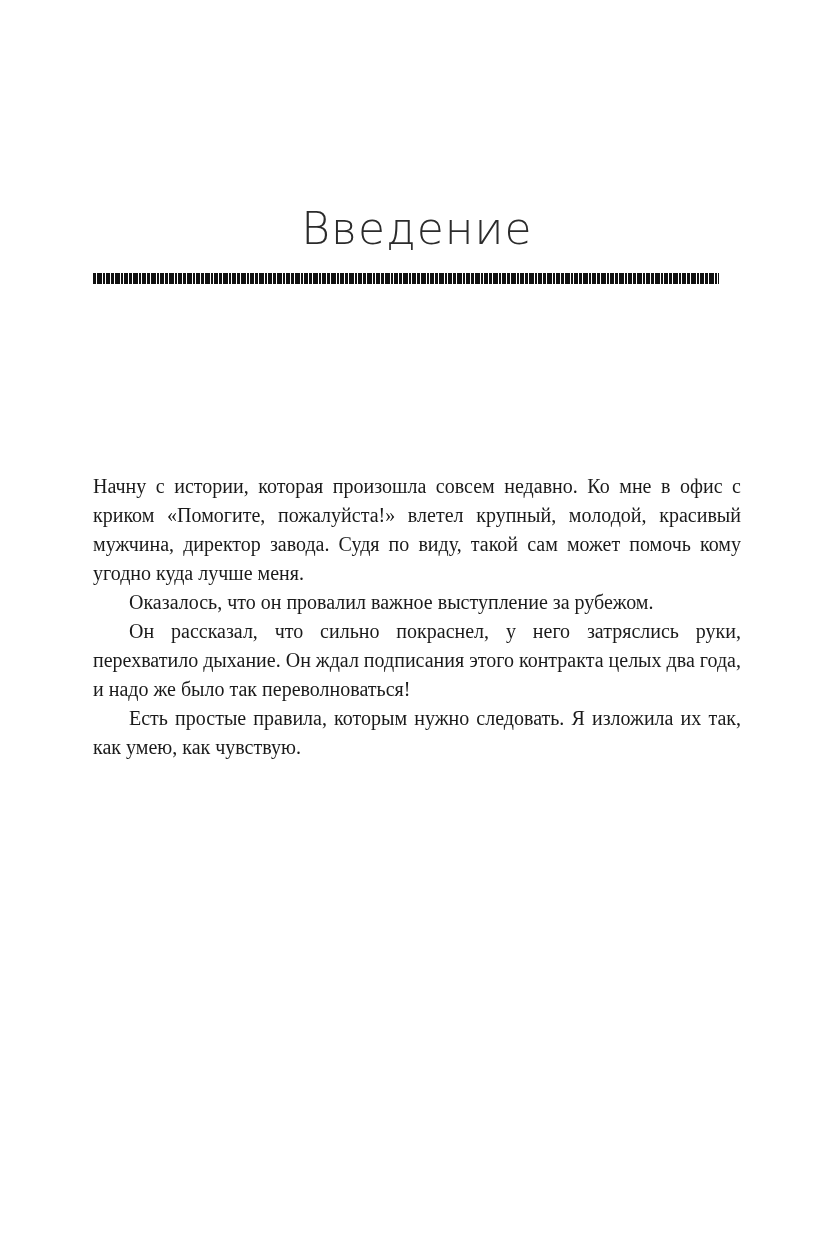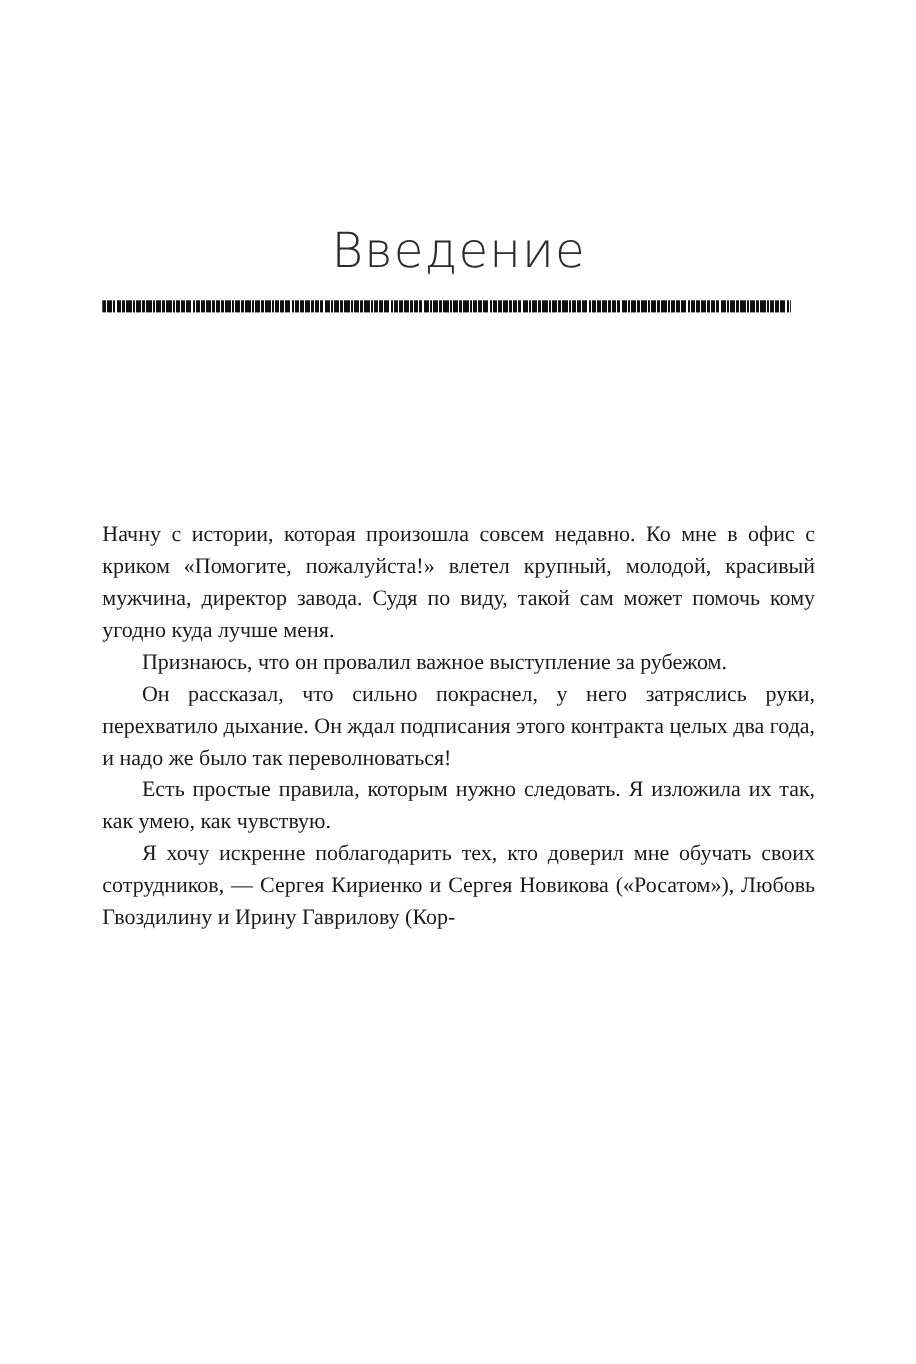--- a/index.html
+++ b/index.html
@@ -63,19 +63,18 @@
 <body>
 
 <div class="page">
 
   <h1 class="chapter-title">Введение</h1>
 
   <div class="divider-barcode"></div>
 
   <div class="body-text">
     <p class="no-indent">Начну с истории, которая произошла совсем недавно. Ко мне в офис с криком «Помогите, пожалуйста!» влетел крупный, молодой, красивый мужчина, директор завода. Судя по виду, такой сам может помочь кому угодно куда лучше меня.</p>
-    <p>Признаюсь, что он провалил важное выступление за рубежом.</p>
+    <p>Оказалось, что он провалил важное выступление за рубежом.</p>
     <p>Он рассказал, что сильно покраснел, у него затряслись руки, перехватило дыхание. Он ждал подписания этого контракта целых два года, и надо же было так переволноваться!</p>
     <p>Есть простые правила, которым нужно следовать. Я изложила их так, как умею, как чувствую.</p>
-    <p>Я хочу искренне поблагодарить тех, кто доверил мне обучать своих сотрудников, — Сергея Кириенко и Сергея Новикова («Росатом»), Любовь Гвоздилину и Ирину Гаврилову (Кор-</p>
   </div>
 
 </div>
 
 </body></html>

